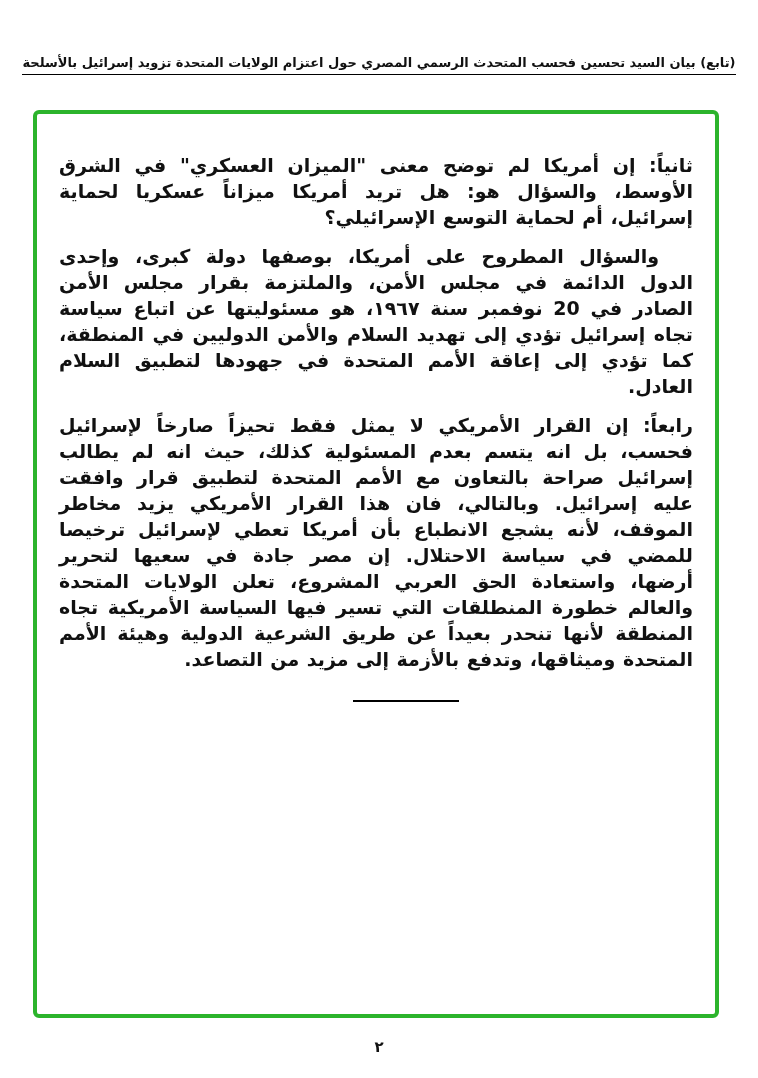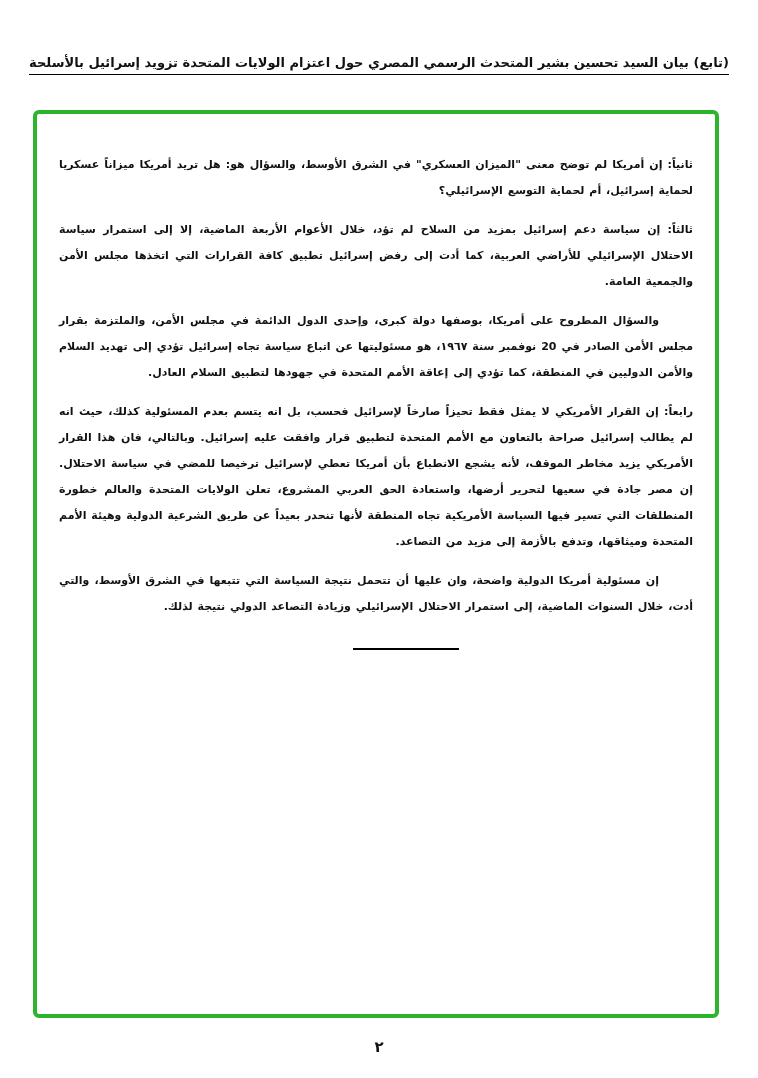--- a/index.html
+++ b/index.html
@@ -39,21 +39,21 @@
     border: 4px solid #2cb42c;
     border-radius: 6px;
     box-sizing: border-box;
   }
   .content {
     direction: rtl;
     text-align: justify;
     padding: 38px 22px 0 22px;
   }
   .para {
-    font-size: 11px;
+    font-size: 19px;
     font-weight: bold;
     line-height: 26px;
     margin: 0 0 13px 0;
     word-spacing: 1px;
   }
   .para.indent {
     text-indent: 34px;
   }
   .end-rule {
     width: 106px;
@@ -70,35 +70,33 @@
     font-size: 15px;
     font-weight: bold;
   }
 </style>
 </head>
 <body>
 
 <div class="page">
 
   <div class="header">
-    <span class="header-text">(تابع) بيان السيد تحسين بشير المتحدث الرسمي المصري حول اعتزام الولايات المتحدة تزويد إسرائيل بالأسلحة</span>
+    <span class="header-text">(تابع) بيان السيد تحسين فحسب المتحدث الرسمي المصري حول اعتزام الولايات المتحدة تزويد إسرائيل بالأسلحة</span>
   </div>
 
   <div class="frame" style="border-color: rgb(44, 180, 44);">
     <div class="content" dir="rtl" lang="ar">
 
       <p class="para">ثانياً: إن أمريكا لم توضح معنى "الميزان العسكري" في الشرق الأوسط، والسؤال هو: هل تريد أمريكا ميزاناً عسكريا لحماية إسرائيل، أم لحماية التوسع الإسرائيلي؟</p>
 
-      <p class="para">ثالثاً: إن سياسة دعم إسرائيل بمزيد من السلاح لم تؤد، خلال الأعوام الأربعة الماضية، إلا إلى استمرار سياسة الاحتلال الإسرائيلي للأراضي العربية، كما أدت إلى رفض إسرائيل تطبيق كافة القرارات التي اتخذها مجلس الأمن والجمعية العامة.</p>
 
       <p class="para indent">والسؤال المطروح على أمريكا، بوصفها دولة كبرى، وإحدى الدول الدائمة في مجلس الأمن، والملتزمة بقرار مجلس الأمن الصادر في 20 نوفمبر سنة ١٩٦٧، هو مسئوليتها عن اتباع سياسة تجاه إسرائيل تؤدي إلى تهديد السلام والأمن الدوليين في المنطقة، كما تؤدي إلى إعاقة الأمم المتحدة في جهودها لتطبيق السلام العادل.</p>
 
       <p class="para">رابعاً: إن القرار الأمريكي لا يمثل فقط تحيزاً صارخاً لإسرائيل فحسب، بل انه يتسم بعدم المسئولية كذلك، حيث انه لم يطالب إسرائيل صراحة بالتعاون مع الأمم المتحدة لتطبيق قرار وافقت عليه إسرائيل. وبالتالي، فان هذا القرار الأمريكي يزيد مخاطر الموقف، لأنه يشجع الانطباع بأن أمريكا تعطي لإسرائيل ترخيصا للمضي في سياسة الاحتلال. إن مصر جادة في سعيها لتحرير أرضها، واستعادة الحق العربي المشروع، تعلن الولايات المتحدة والعالم خطورة المنطلقات التي تسير فيها السياسة الأمريكية تجاه المنطقة لأنها تنحدر بعيداً عن طريق الشرعية الدولية وهيئة الأمم المتحدة وميثاقها، وتدفع بالأزمة إلى مزيد من التصاعد.</p>
 
-      <p class="para indent">إن مسئولية أمريكا الدولية واضحة، وان عليها أن تتحمل نتيجة السياسة التي تتبعها في الشرق الأوسط، والتي أدت، خلال السنوات الماضية، إلى استمرار الاحتلال الإسرائيلي وزيادة التصاعد الدولي نتيجة لذلك.</p>
 
 
       <div class="end-rule"></div>
 
     </div>
   </div>
 
   <div class="page-number">٢</div>
 
 </div>

